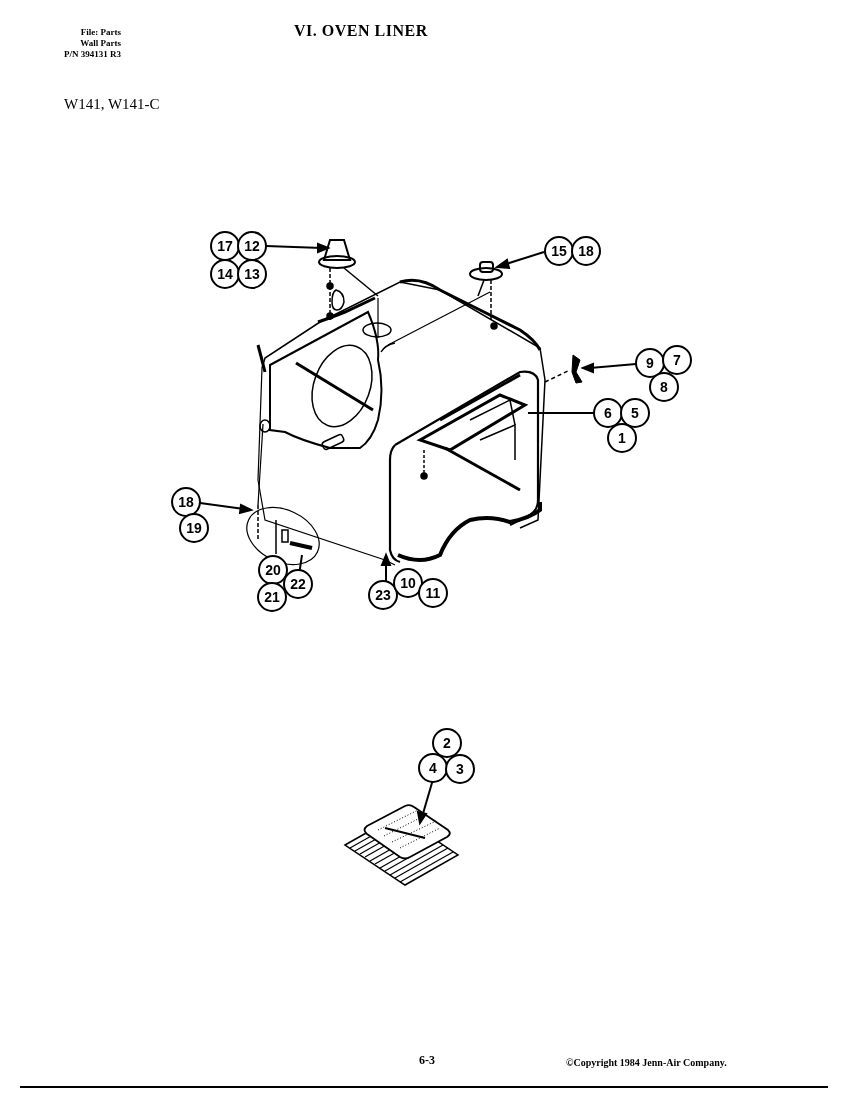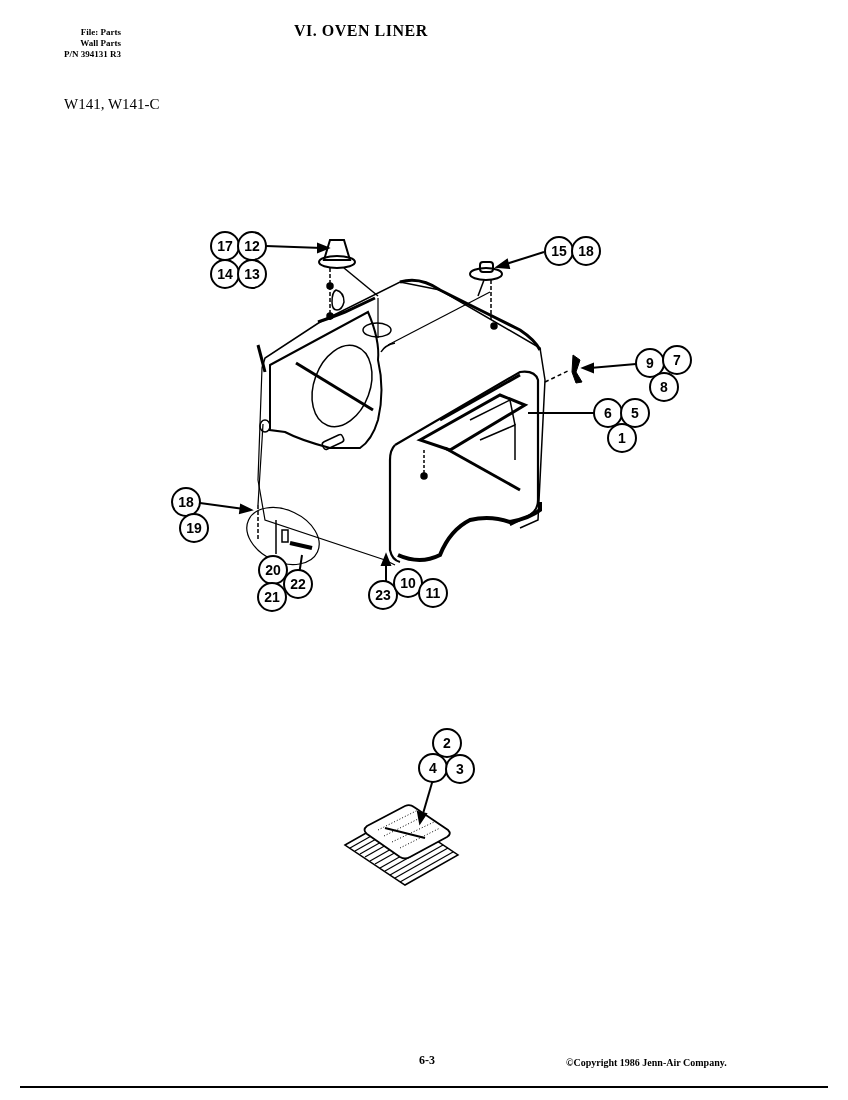--- a/index.html
+++ b/index.html
@@ -237,14 +237,14 @@
         <text x="433" y="768">4</text>
       </g>
     <g>
         <circle cx="460" cy="769" r="14"></circle>
         <text x="460" y="769">3</text>
       </g>
   </g>
 </svg>
 
 <div class="page-num">6-3</div>
-<div class="copyright">©Copyright 1986 Jenn-Air Company.</div>
+<div class="copyright">©Copyright 1984 Jenn-Air Company.</div>
 <div class="rule"></div>
 
 </body></html>

